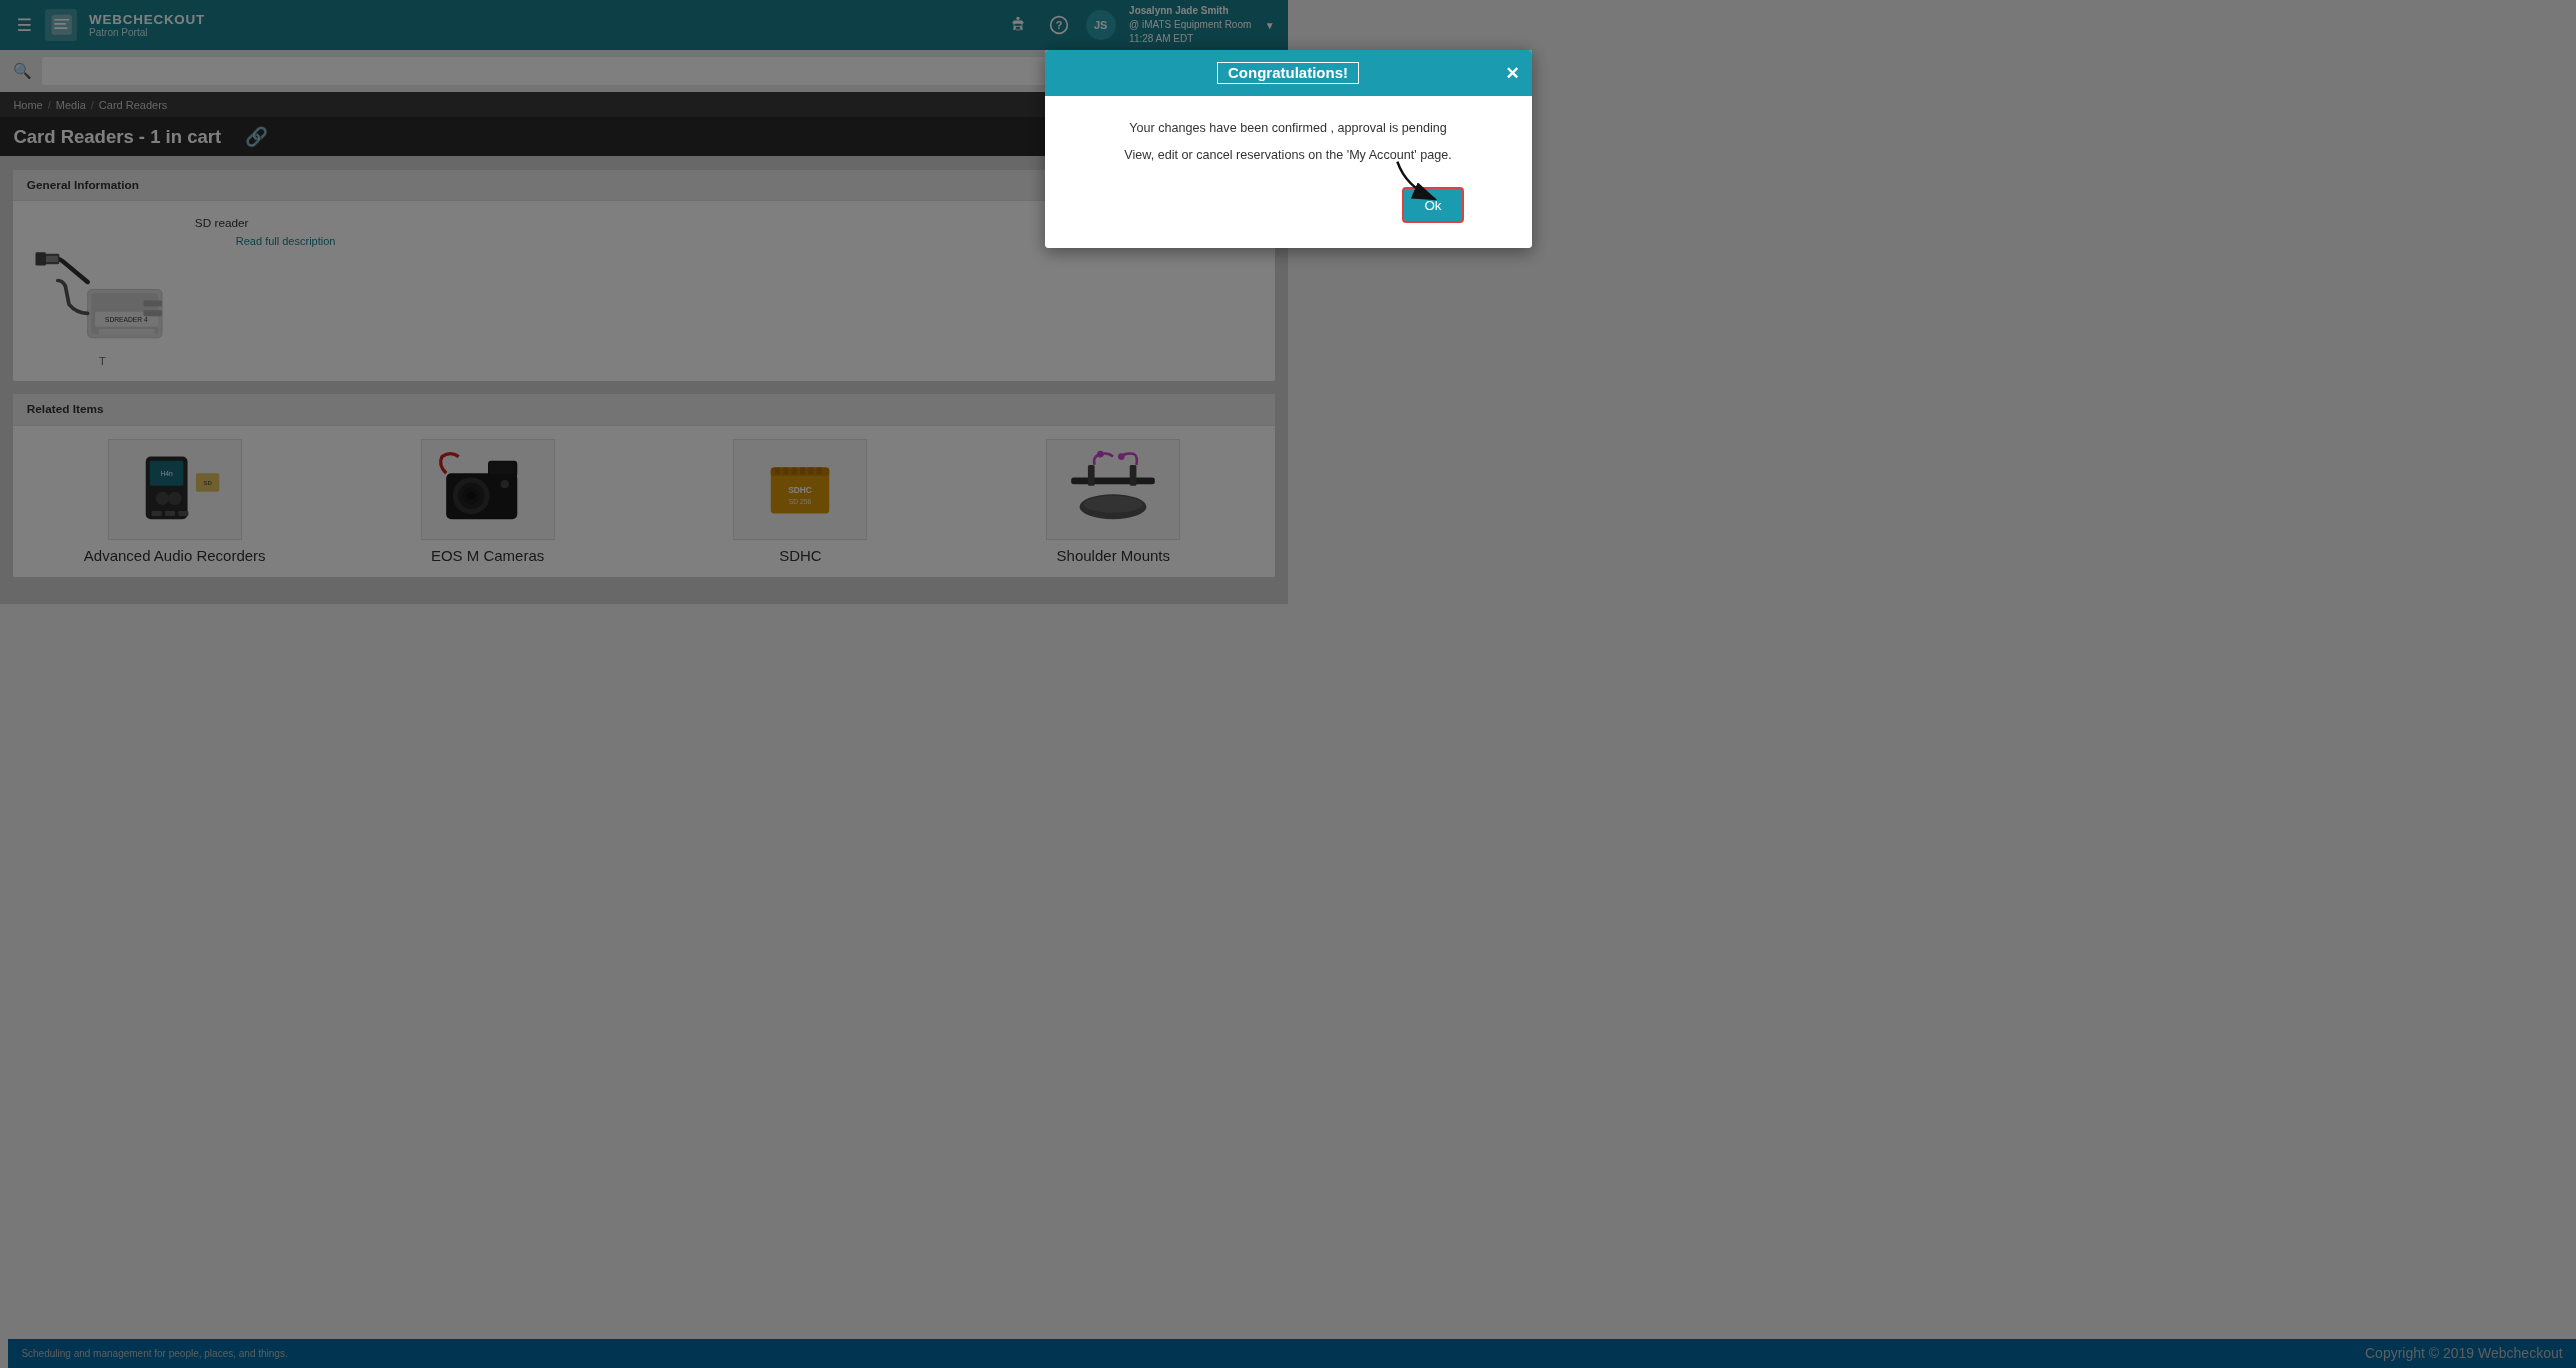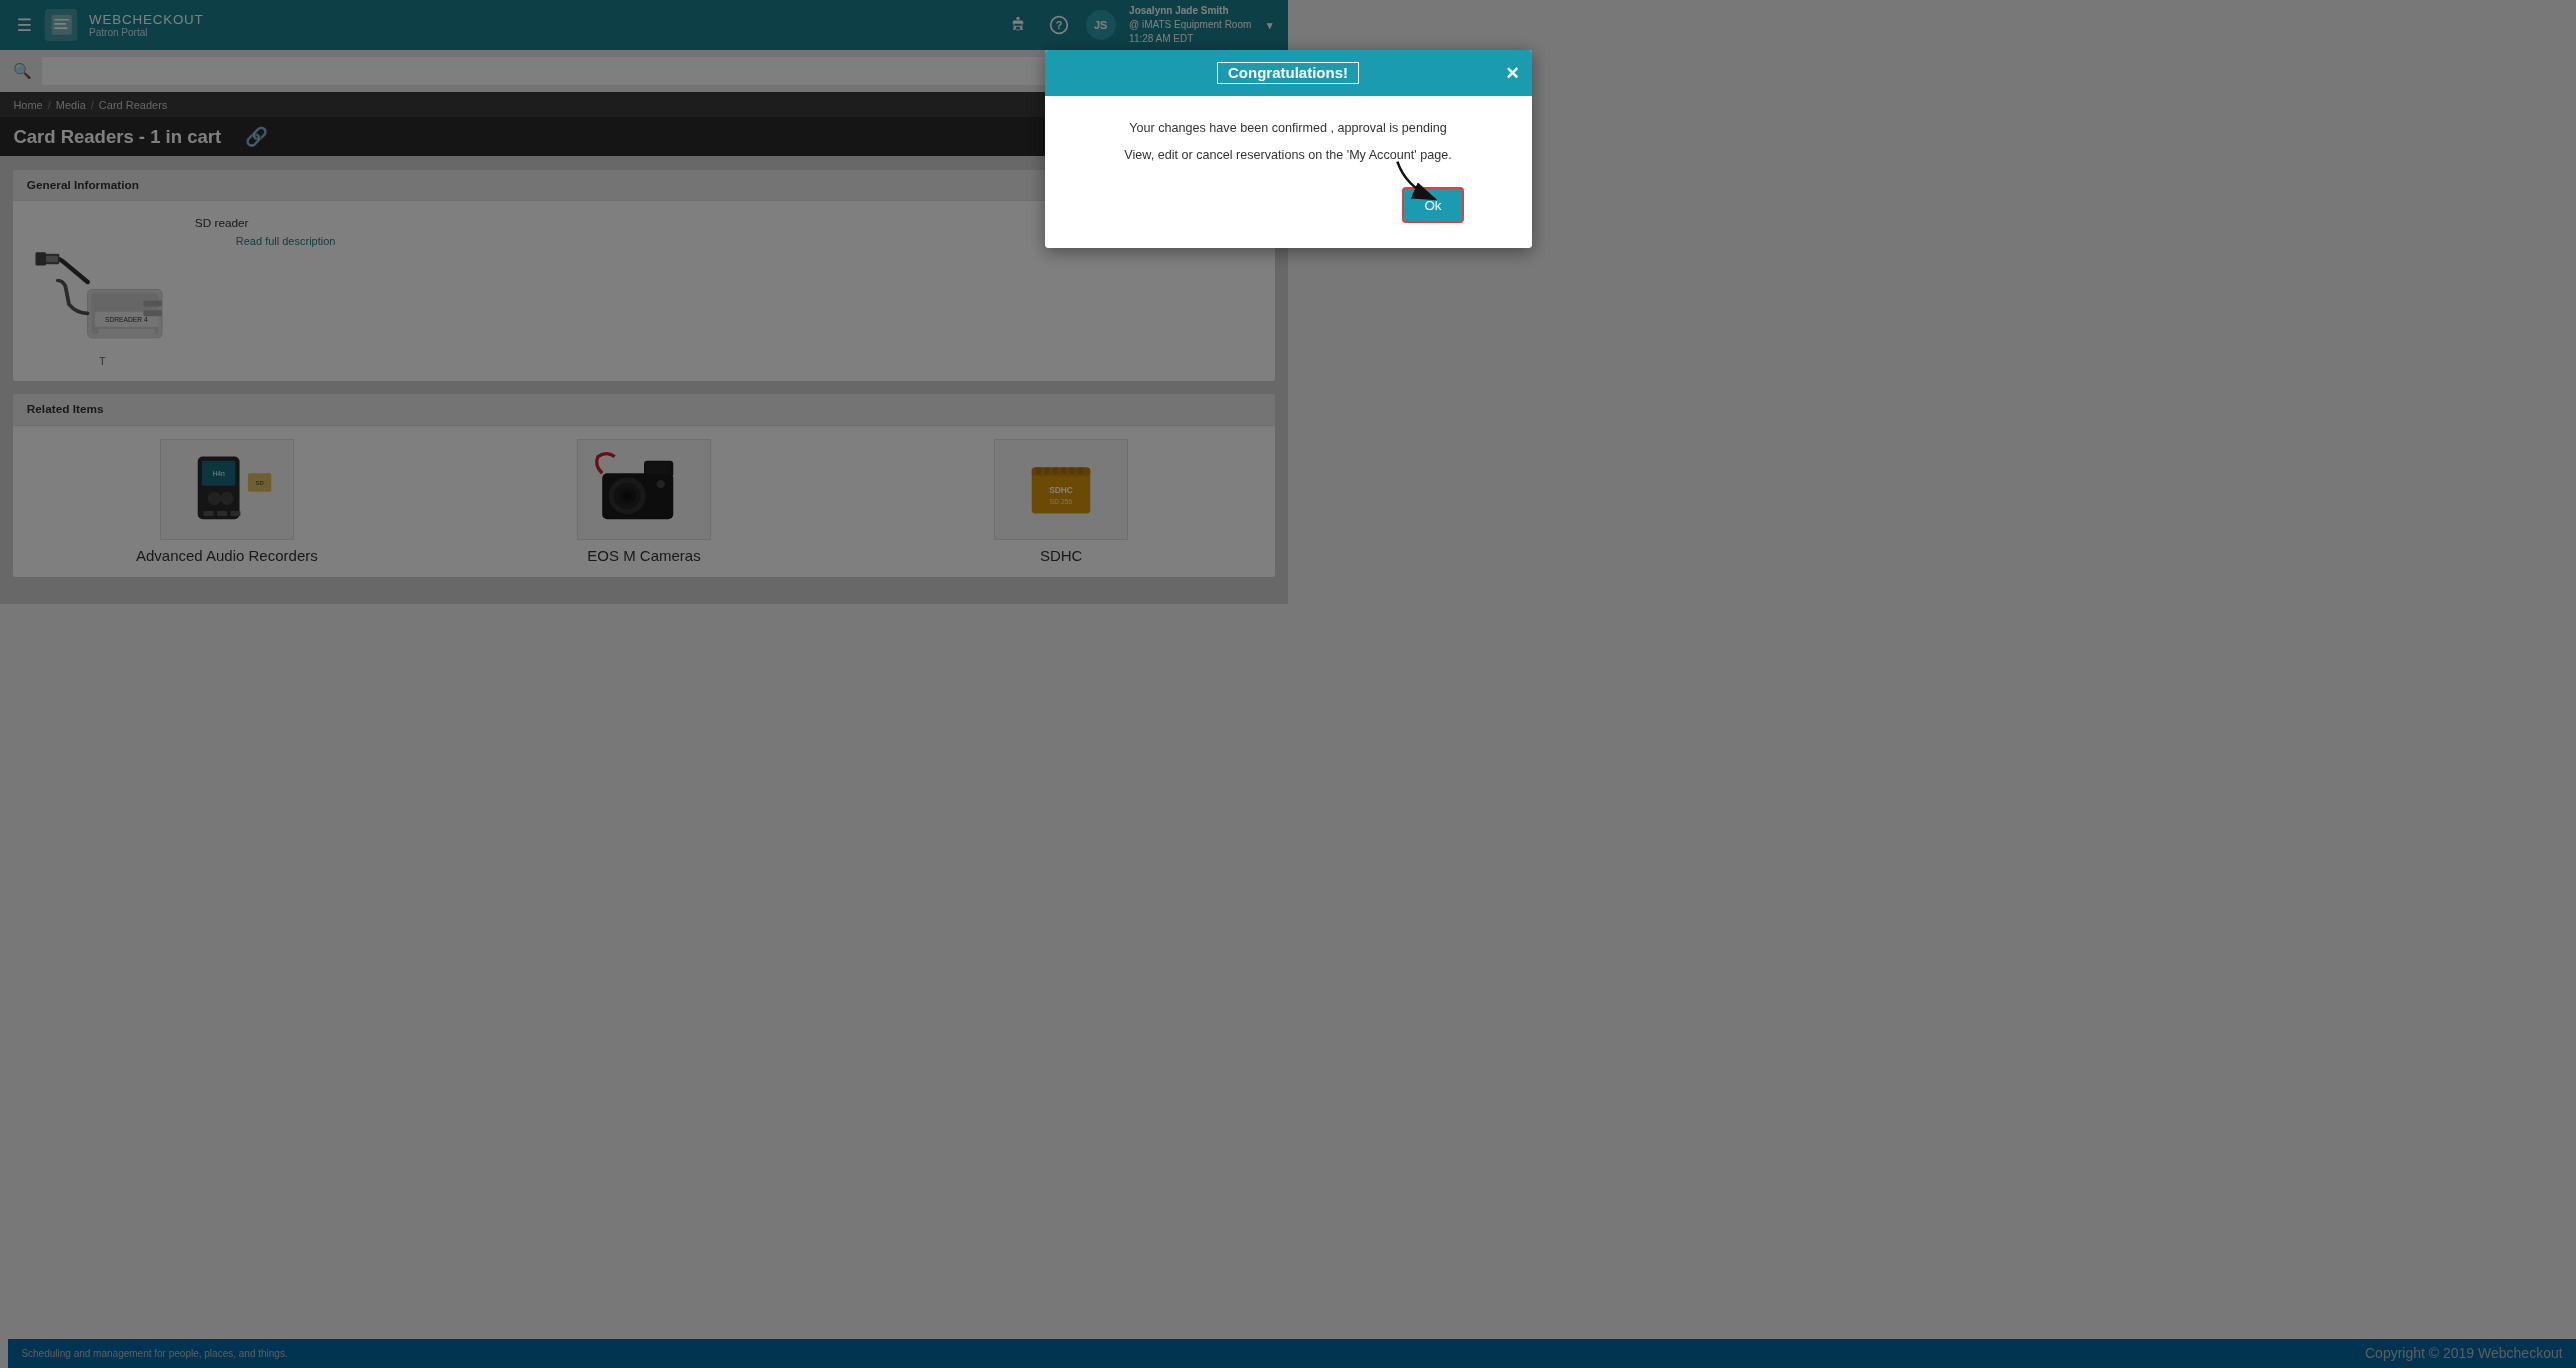--- a/index.html
+++ b/index.html
@@ -27,21 +27,21 @@
       padding: 3.4px;
     }
     .logo-area {
       display: flex;
       flex-direction: column;
       align-items: flex-start;
     }
     .logo-brand {
       color: white;
       font-size: 13.4px;
-      font-weight: normal;
+      font-weight: bold;
       letter-spacing: 0.8px;
     }
     .logo-sub {
       color: #c8e8ec;
       font-size: 10px;
     }
     .logo-icon {
       width: 32px;
       height: 32px;
       background: rgba(255,255,255,0.2);
@@ -508,20 +508,39 @@
             <rect x="50" y="28" width="6" height="8" fill="#b07000"></rect>
             <rect x="60" y="28" width="6" height="8" fill="#b07000"></rect>
             <rect x="70" y="28" width="6" height="8" fill="#b07000"></rect>
             <rect x="80" y="28" width="6" height="8" fill="#b07000"></rect>
             <rect x="90" y="28" width="6" height="8" fill="#b07000"></rect>
           </svg>
         </div>
         <span class="related-item-label">SDHC</span>
       </div>
 
+      <div class="related-item">
+        <div class="related-item-img">
+          <svg width="118" height="92" viewBox="0 0 140 110">
+
+            <rect x="20" y="40" width="100" height="8" rx="3" fill="#333"></rect>
+            <rect x="40" y="25" width="8" height="25" rx="2" fill="#444"></rect>
+            <rect x="90" y="25" width="8" height="25" rx="2" fill="#444"></rect>
+
+            <ellipse cx="70" cy="75" rx="40" ry="15" fill="#555"></ellipse>
+            <ellipse cx="70" cy="72" rx="35" ry="10" fill="#666"></ellipse>
+
+            <path d="M48 25 Q45 15 55 12 Q65 10 70 15" stroke="#cc44cc" stroke-width="3" fill="none"></path>
+            <path d="M98 25 Q100 15 95 12 Q85 10 80 15" stroke="#cc44cc" stroke-width="3" fill="none"></path>
+            <circle cx="55" cy="12" r="4" fill="#cc44cc"></circle>
+            <circle cx="80" cy="15" r="4" fill="#cc44cc"></circle>
+          </svg>
+        </div>
+        <span class="related-item-label">Shoulder Mounts</span>
+      </div>
 
     </div>
   </div>
 
 </div>
 
 <div class="footer">
   <span class="footer-left">Scheduling and management for people, places, and things.</span>
   <span class="footer-right">Copyright © 2019 Webcheckout</span>
 </div>

